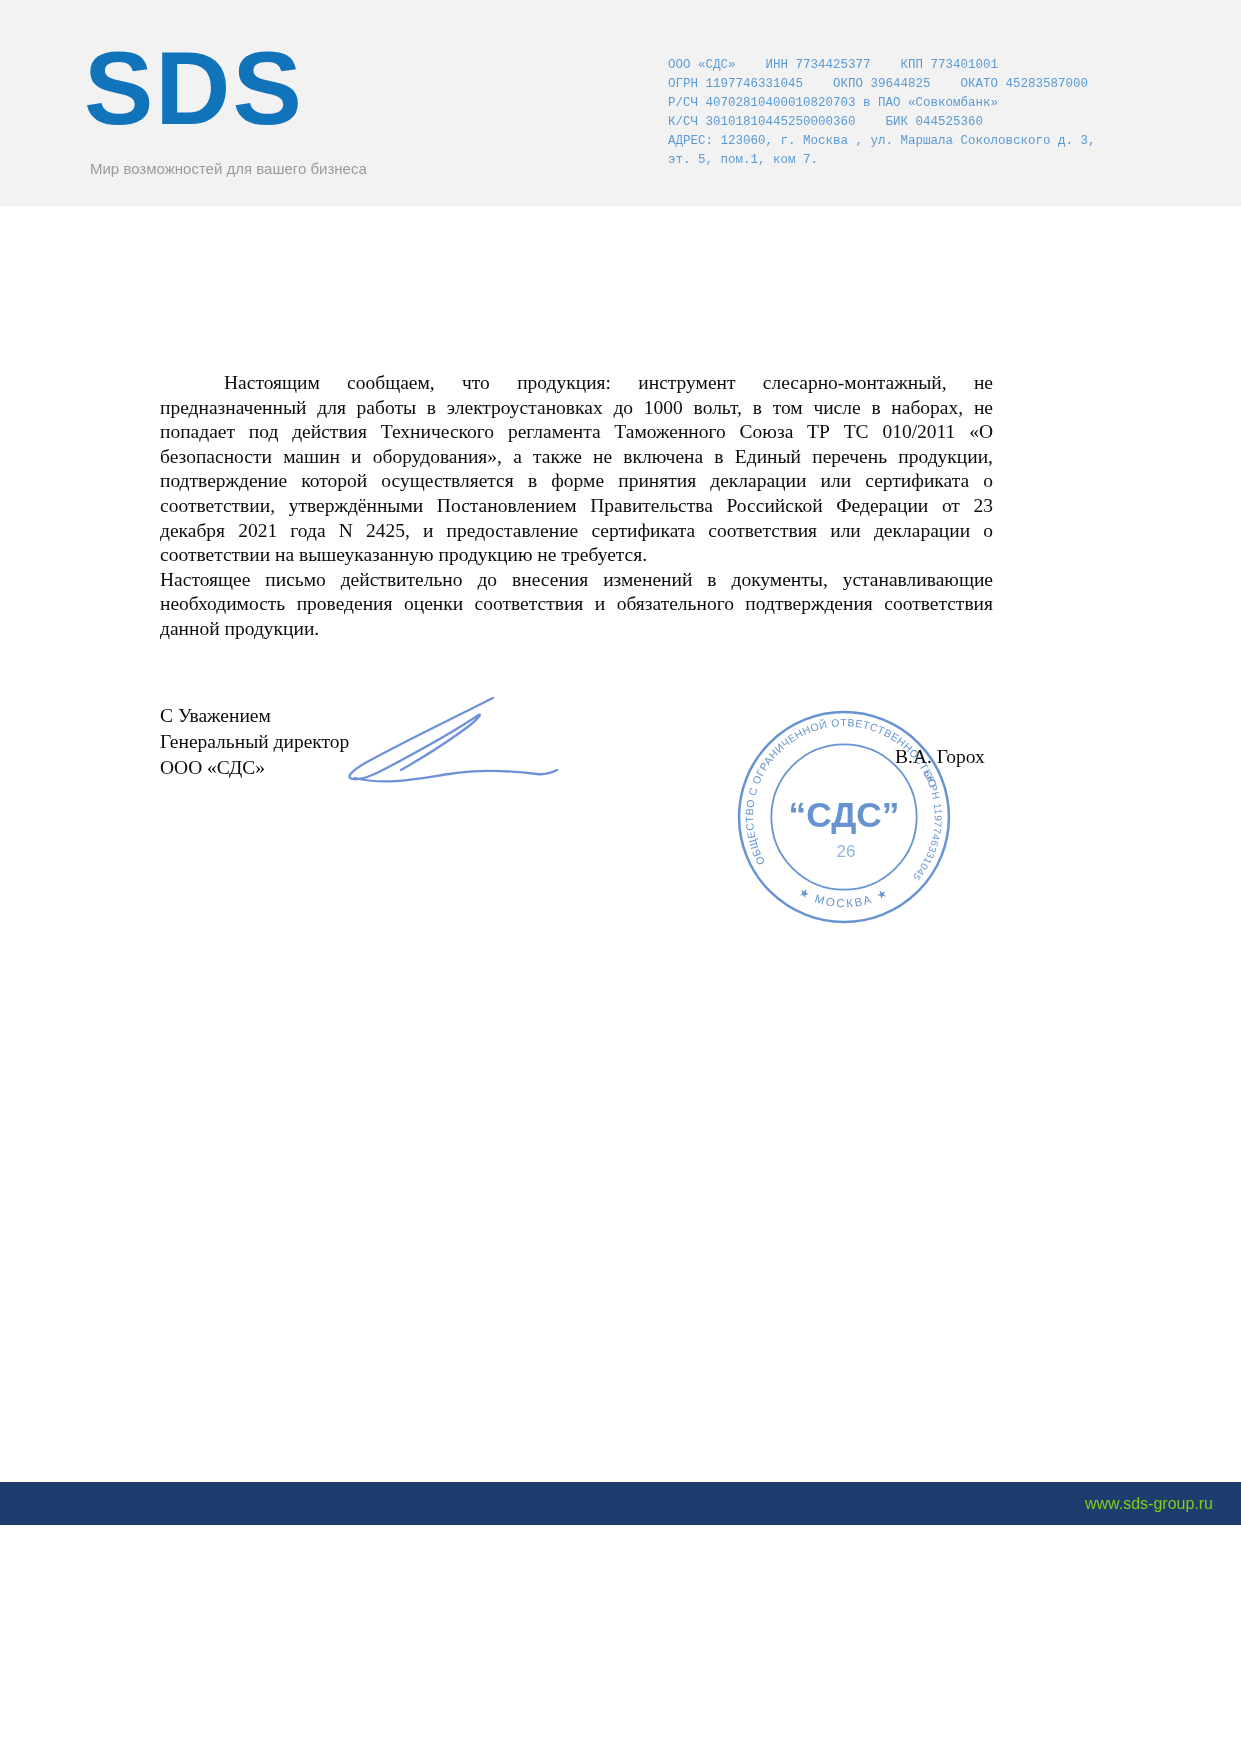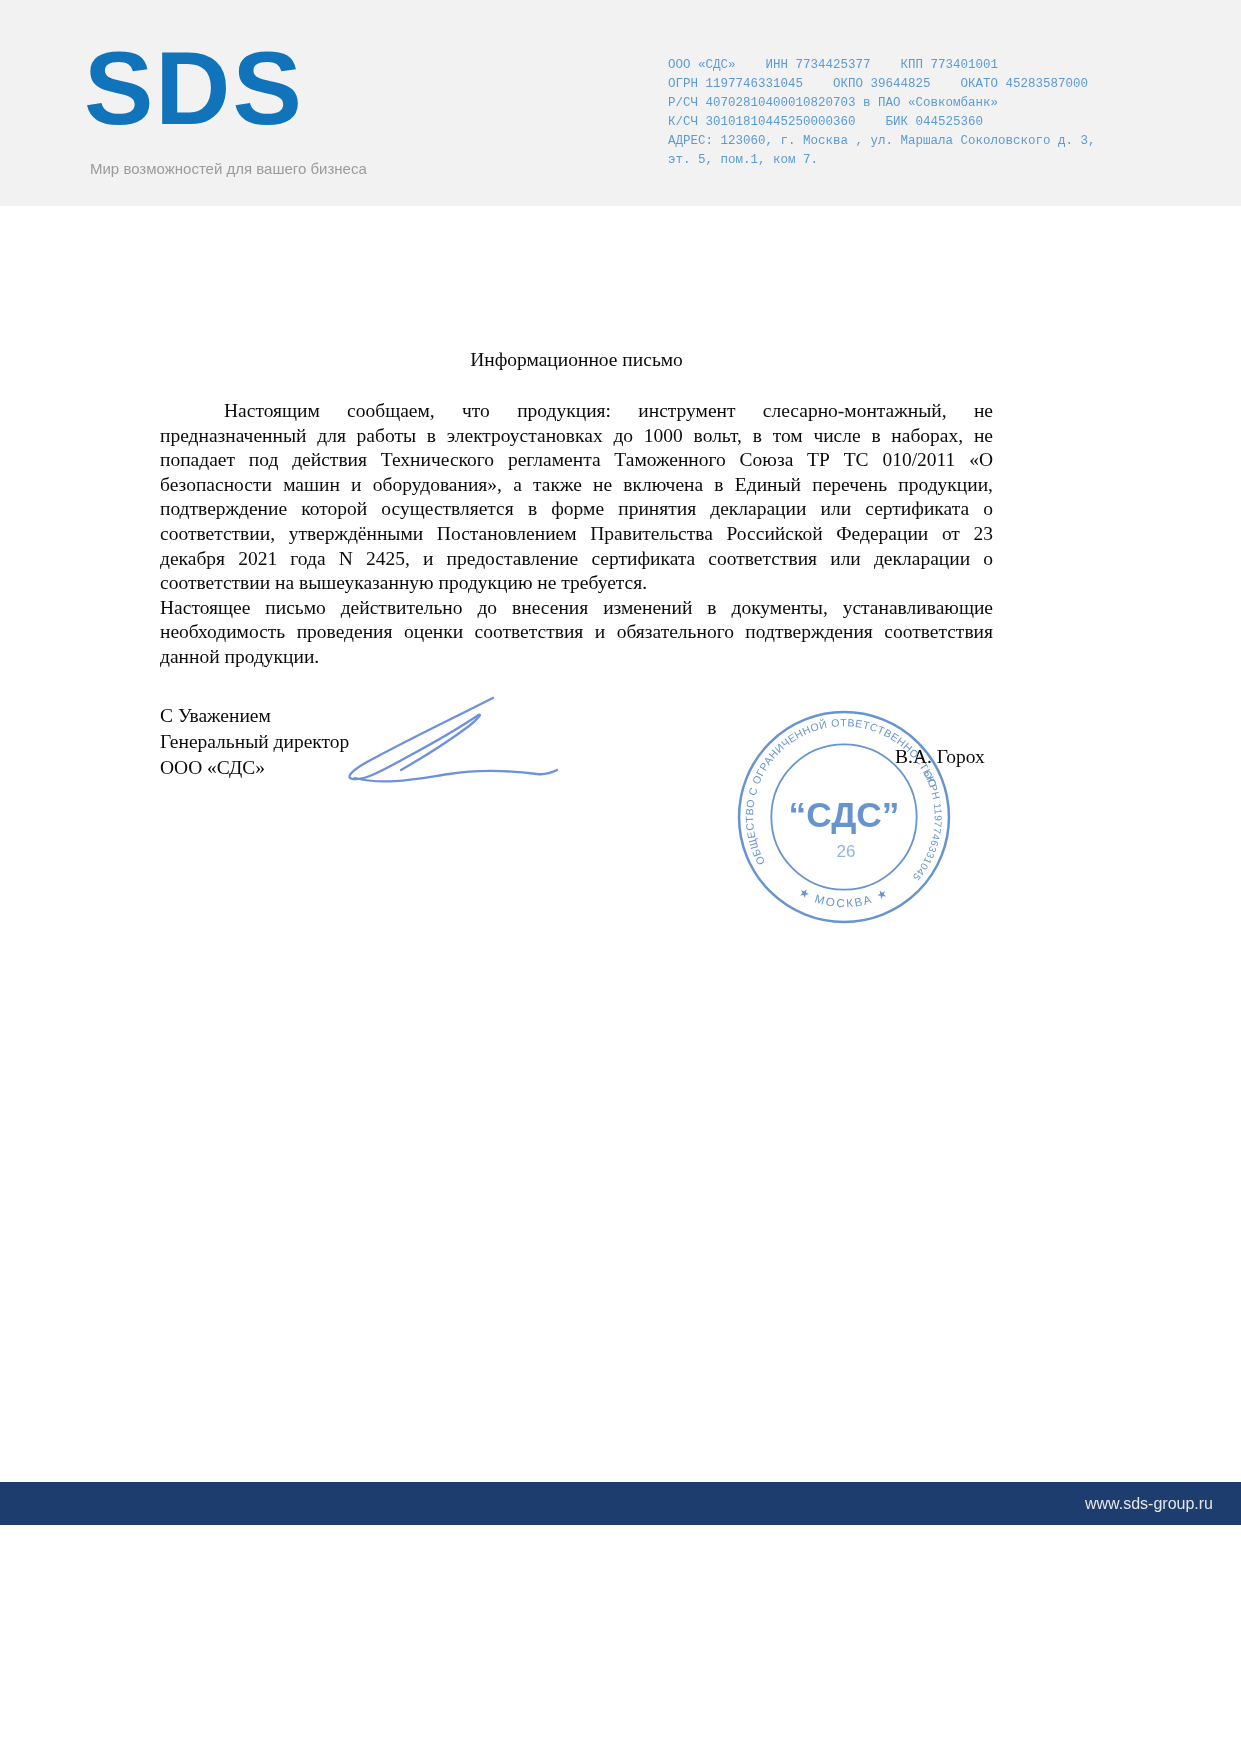--- a/index.html
+++ b/index.html
@@ -34,21 +34,21 @@
   
   .recipient-block {
     position:absolute; top:252px; right:234px;
     text-align:center; font-size:19.5px; line-height:26px;
   }
   .letter-title {
     position:absolute; top:349px; left:160px; width:833px;
     text-align:center; font-size:19.5px;
   }
   .body-text {
-    position:absolute; top:399px; left:160px; width:833px;
+    position:absolute; top:371px; left:160px; width:833px;
     font-size:19.5px; line-height:24.6px; text-align:justify;
   }
   .body-text p { margin:0; }
   .body-text .p1 { text-indent:64px; }
   .closing {
     position:absolute; left:160px; top:703px;
     font-size:19.5px; line-height:26px;
   }
   .signer {
     position:absolute; left:895px; top:746px; font-size:19.5px;
@@ -60,21 +60,21 @@
   .stamp {
     position:absolute; left:733px; top:706px; width:222px; height:222px;
     opacity:0.85;
   }
   .stamp text {
     font-family:"Liberation Sans", sans-serif; fill:#4d82c8;
   }
   
   .footer {
     position:absolute; left:0; bottom:0; width:100%; height:43px;
-    background:#1e3d6f; color:#e5e5e5;
+    background:#1e3d6f; color:#84cc16;
     font-family:"Liberation Sans", sans-serif;
     font-size:16px; line-height:43px; text-align:right; padding-right:28px;
   }
 </style>
 </head>
 <body>
 
 <div class="page">
 
   <header class="header-band">
@@ -84,21 +84,20 @@
       <div class="company-line">ООО «СДС»    ИНН 7734425377    КПП 773401001</div>
       <div class="company-line">ОГРН 1197746331045    ОКПО 39644825    ОКАТО 45283587000</div>
       <div class="company-line">Р/СЧ 40702810400010820703 в ПАО «Совкомбанк»</div>
       <div class="company-line">К/СЧ 30101810445250000360    БИК 044525360</div>
       <div class="company-line">АДРЕС: 123060, г. Москва , ул. Маршала Соколовского д. 3,</div>
       <div class="company-line">эт. 5, пом.1, ком 7.</div>
     </div>
   </header>
 
 
-  <div class="letter-title">Информационное письмо</div>
 
   <div class="body-text">
     <p class="p1">Настоящим сообщаем, что продукция: инструмент слесарно-монтажный, не предназначенный для работы в электроустановках до 1000 вольт, в том числе в наборах, не попадает под действия Технического регламента Таможенного Союза ТР ТС 010/2011 «О безопасности машин и оборудования», а также не включена в Единый перечень продукции, подтверждение которой осуществляется в форме принятия декларации или сертификата о соответствии, утверждёнными Постановлением Правительства Российской Федерации от 23 декабря 2021 года N 2425, и предоставление сертификата соответствия или декларации о соответствии на вышеуказанную продукцию не требуется.</p>
     <p class="p2">Настоящее письмо действительно до внесения изменений в документы, устанавливающие необходимость проведения оценки соответствия и обязательного подтверждения соответствия данной продукции.</p>
   </div>
 
   <div class="closing">
     <div>С Уважением</div>
     <div>Генеральный директор</div>
     <div>ООО «СДС»</div>

